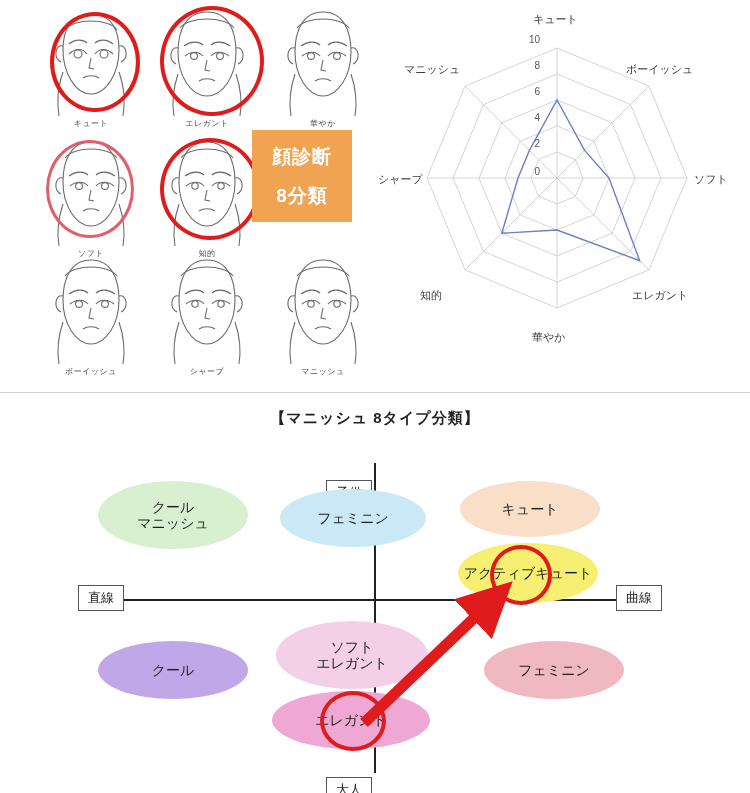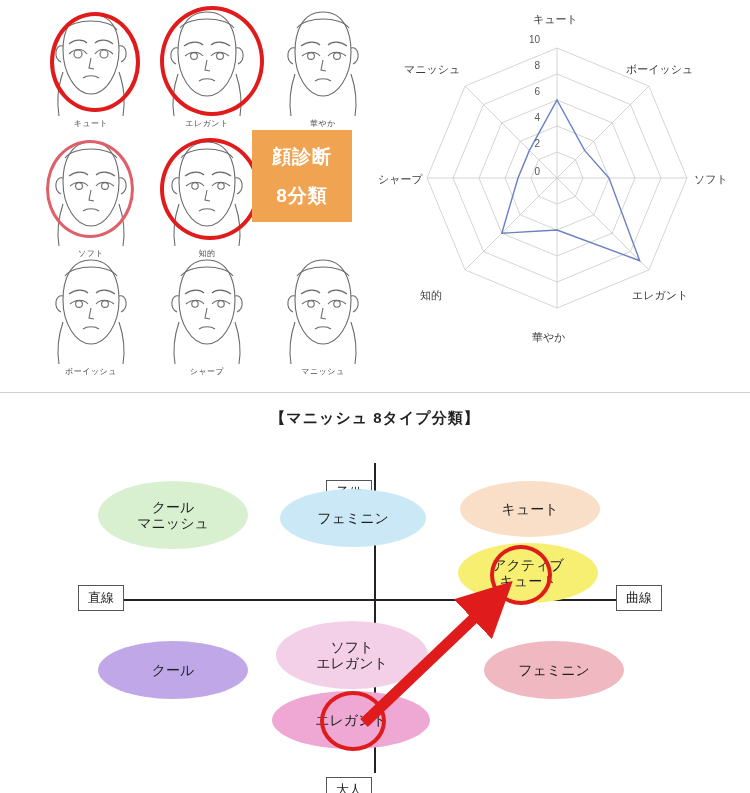--- a/index.html
+++ b/index.html
@@ -439,21 +439,21 @@
   </div>
 
   <div class="bubble" style="left:280px; top:96px; width:146px; height:58px; background:#cbe8f7;">
     <span>フェミニン</span>
   </div>
 
   <div class="bubble" style="left:460px; top:88px; width:140px; height:56px; background:#fadfc8;">
     <span>キュート</span>
   </div>
 
-  <div class="bubble" style="left:458px; top:150px; width:140px; height:60px; background:#f7ef72; flex-direction:column;justify-content:center;">
+  <div class="bubble" style="left:458px; top:150px; width:140px; height:60px; background:#f7ef72; flex-direction:row;justify-content:center;">
     <span>アクティブ</span>
     <span>キュート</span>
   </div>
 
   <div class="bubble" style="left:98px; top:248px; width:150px; height:58px; background:#c0a8e8;">
     <span>クール</span>
   </div>
 
   <div class="bubble" style="left:276px; top:228px; width:152px; height:68px; background:#f4d0e8; flex-direction:column;">
     <span>ソフト</span>

